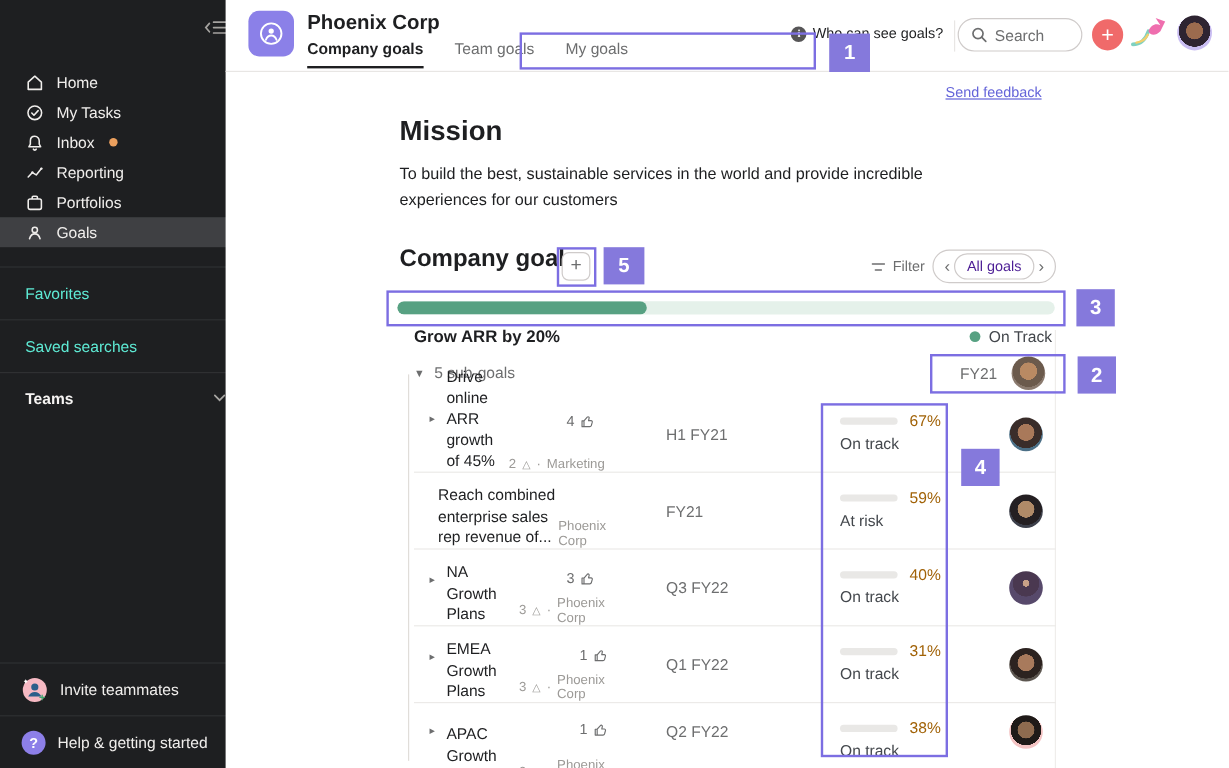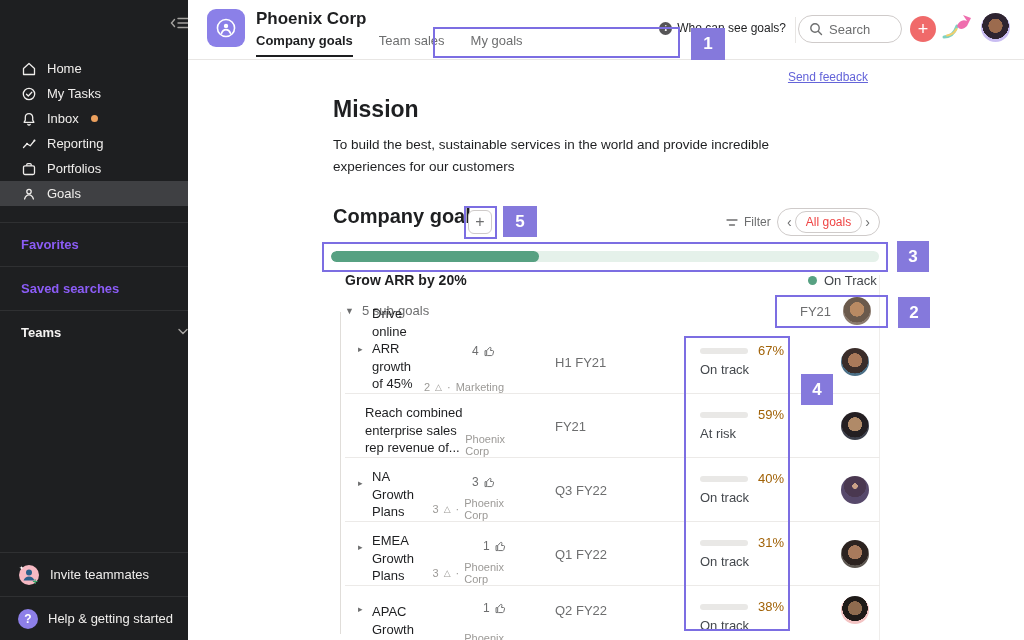--- a/index.html
+++ b/index.html
@@ -9,21 +9,21 @@
 
   
   .sidebar { position:absolute; left:0; top:0; width:208px; height:640px; background:#1e1f21; color:#f5f3f2; }
   .collapse-btn { position:absolute; right:16px; top:16px; cursor:pointer; }
   .nav { position:absolute; top:56px; left:0; width:100%; }
   .nav-item { display:flex; align-items:center; gap:10px; height:25px; padding-left:21px; font-size:13px; color:#f0eeec; cursor:pointer; }
   .nav-item.selected { background:#3f4043; }
   .nav-item .ic { width:16px; height:16px; display:flex; align-items:center; justify-content:center; }
   .dot-badge { width:7px; height:7px; border-radius:50%; background:#eca05e; margin-left:2px; }
   .side-sec { position:absolute; left:0; width:100%; border-top:1px solid #2f3032; }
-  .side-sec .lbl { display:block; padding:14px 0 14px 21px; font-size:13px; color:#8b5cf6; cursor:pointer;font-weight:bold; }
+  .side-sec .lbl { display:block; padding:14px 0 14px 21px; font-size:13px; color:#5eead4; cursor:pointer; }
   .side-sec .lbl.strong { color:#f5f3f2; font-weight:700; }
   .side-sec .chev { position:absolute; right:20px; top:17px; }
   .side-bottom { position:absolute; left:0; width:100%; border-top:1px solid #2f3032; display:flex; align-items:center; gap:10px; padding-left:18px; font-size:13px; color:#f0eeec; cursor:pointer; }
   .help-ic { width:20px; height:20px; border-radius:50%; background:#8d7fe8; color:#fff; font-size:12px; font-weight:700; display:flex; align-items:center; justify-content:center; }
 
   
   .topbar { position:absolute; left:188px; top:0; width:836px; height:60px; background:#fff; border-bottom:1px solid #e8e6e4; }
   .app-icon { position:absolute; left:19px; top:9px; width:38px; height:38px; border-radius:9px; background:#8b80e8; display:flex; align-items:center; justify-content:center; }
   .ws-title { position:absolute; left:68px; top:9px; font-size:17px; font-weight:700; color:#1e1f21; }
   .tabs { position:absolute; left:68px; top:33px; display:flex; gap:26px; }
@@ -45,21 +45,21 @@
   .content { position:absolute; left:188px; top:60px; width:824px; height:580px; background:#fff; }
   .send-feedback { position:absolute; right:144px; top:10px; font-size:12px; color:#6464d9; text-decoration:underline; cursor:pointer; }
   .mission-title { position:absolute; left:145px; top:36px; font-size:23px; font-weight:700; color:#1e1f21; }
   .mission-text { position:absolute; left:145px; top:74px; width:478px; font-size:13.5px; line-height:1.65; color:#1e1f21; }
 
   .cg-title { position:absolute; left:145px; top:145px; font-size:20px; font-weight:600; color:#1e1f21; }
   .add-goal-btn { position:absolute; left:280px; top:150px; width:24px; height:24px; border:1px solid #cfcbca; border-radius:6px; background:#fff; color:#6d6e6f; font-size:16px; display:flex; align-items:center; justify-content:center; cursor:pointer; }
   .filter-ctl { position:absolute; left:538px; top:155px; display:flex; align-items:center; gap:6px; font-size:12px; color:#6d6e6f; cursor:pointer; }
   .range-ctl { position:absolute; left:589px; top:148px; width:103px; height:28px; border:1px solid #cfcbca; border-radius:15px; display:flex; align-items:center; justify-content:space-between; padding:0 9px; }
   .range-chev { font-size:14px; color:#6d6e6f; cursor:pointer; line-height:1; }
-  .range-pill { border:1px solid #cfcbca; border-radius:13px; background:#fff; font-size:12px; color:#ef4444; padding:3px 10px; cursor:pointer; white-space:nowrap; }
+  .range-pill { border:1px solid #cfcbca; border-radius:13px; background:#fff; font-size:12px; color:#4c1d95; padding:3px 10px; cursor:pointer; white-space:nowrap; }
 
   .big-track { position:absolute; left:143px; top:191px; width:548px; height:11px; border-radius:6px; background:#e5f1ea; overflow:hidden; }
   .big-fill { height:100%; border-radius:6px; background:var(--green,#57a182); }
 
   .goal-name { position:absolute; left:157px; top:212px; font-size:14px; font-weight:700; color:#1e1f21; }
   .goal-status { position:absolute; left:620px; top:213px; display:flex; align-items:center; gap:7px; font-size:13px; color:#42464b; }
   .status-dot { width:9px; height:9px; border-radius:50%; background:var(--green,#57a182); }
 
   .subgoals-toggle { position:absolute; left:157px; top:243px; display:flex; align-items:center; gap:8px; font-size:13px; color:#6d6e6f; cursor:pointer; }
   .tri-down { font-size:9px; color:#6d6e6f; }
@@ -216,21 +216,21 @@
     <div class="app-icon">
       <svg width="22" height="22" viewBox="0 0 18 18" fill="none" stroke="#fff" stroke-width="1.3" stroke-linecap="round">
           <circle cx="9" cy="9" r="7"></circle>
           <circle cx="9" cy="7.3" r="1.8" fill="#fff" stroke="none"></circle>
           <path d="M5.4 13.2 c.7-1.9 2-2.9 3.6-2.9 s2.9 1 3.6 2.9"></path>
         </svg>
     </div>
     <div class="ws-title">Phoenix Corp</div>
     <div class="tabs">
       <span class="tab active">Company goals</span>
-      <span class="tab">Team sales</span>
+      <span class="tab">Team goals</span>
       <span class="tab">My goals</span>
     </div>
     <div class="who-see">
       <span class="info-ic">i</span>
       <span>Who can see goals?</span>
     </div>
     <div class="top-divider"></div>
     <div class="search-pill">
       <span>
           <svg width="14" height="14" viewBox="0 0 14 14" fill="none" stroke="#6d6e6f" stroke-width="1.4" stroke-linecap="round">

